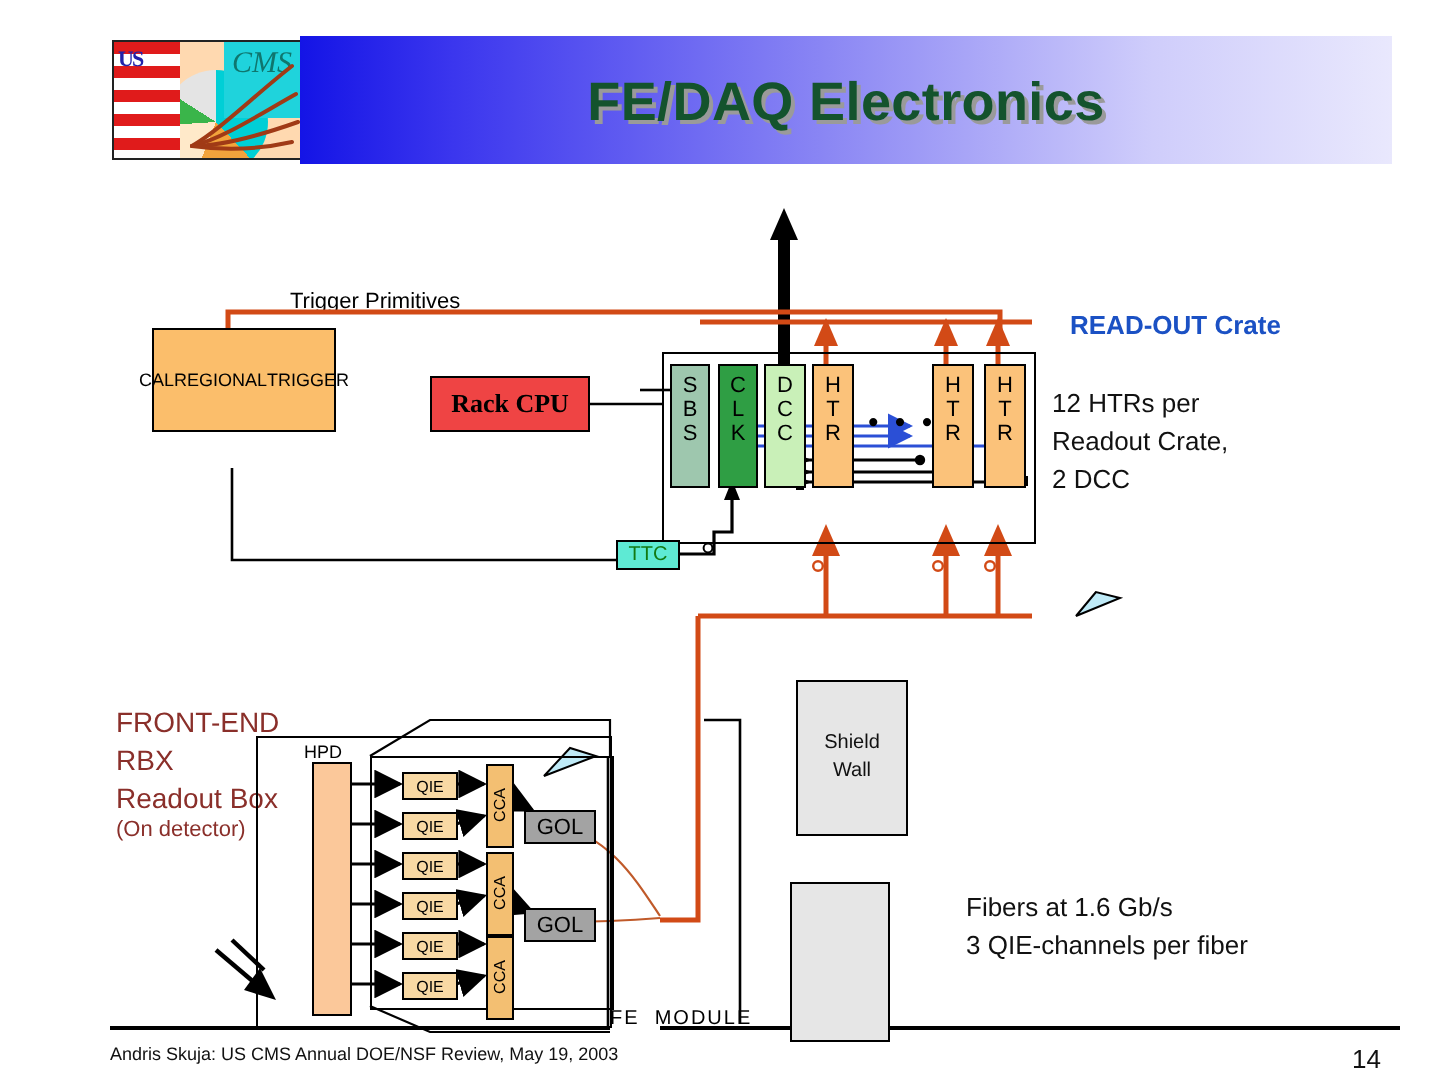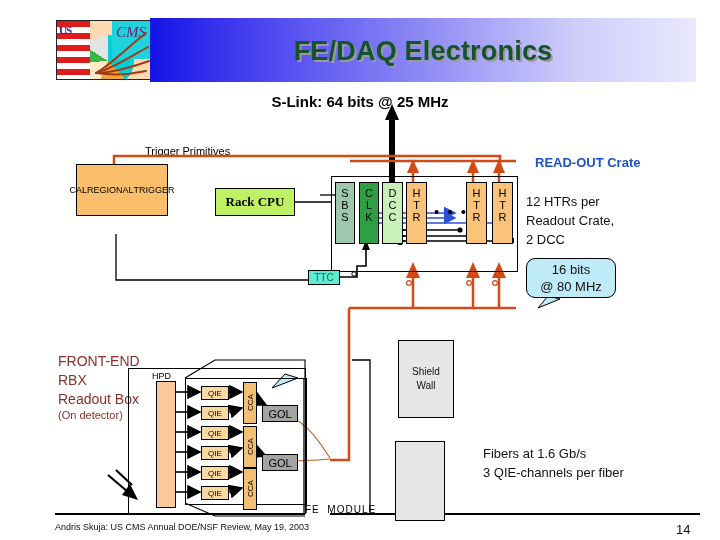--- a/index.html
+++ b/index.html
@@ -17,21 +17,21 @@
   .logo{position:absolute;left:56px;top:20px;width:94px;height:58px;border:1px solid #222;
     background:#fff;overflow:hidden;}
   .logo-flag{position:absolute;left:0;top:0;width:33px;height:100%;
     background:repeating-linear-gradient(to bottom,#e01b1b 0 6px,#ffffff 6px 12px);}
   .logo-us{position:absolute;left:2px;top:3px;font-size:11px;font-weight:bold;color:#2222aa;
     font-family:"Liberation Serif",serif;letter-spacing:-1px;}
   .logo-det{position:absolute;left:33px;top:0;width:61px;height:100%;background:#ffd9b0;overflow:hidden;}
   .logo-wheel{position:absolute;left:-8px;top:14px;width:52px;height:52px;border-radius:50%;
     background:conic-gradient(#00cfd6 0 38%,#f2a33c 38%,#f2a33c 56%,#ffe9c9 56% 74%,#3ab54a 74% 84%,#e4e4e4 84% 100%);}
   .logo-cyan{position:absolute;left:22px;top:0;width:39px;height:38px;background:#1fd3dc;}
-  .logo-cms{position:absolute;left:26px;top:3px;font-size:15px;color:#701a75;
+  .logo-cms{position:absolute;left:26px;top:3px;font-size:15px;color:#0f766e;
     font-family:"Liberation Serif",serif;font-style:italic;}
   .logo-tracks svg{position:absolute;left:0;top:0;}
 
   
   .t{position:absolute;color:#000;white-space:pre;}
   .slink{left:0;top:93px;width:720px;text-align:center;font-size:15px;font-weight:bold;}
   .trigprim{left:145px;top:145px;font-size:11px;}
   .roc{left:535px;top:155px;font-size:13px;font-weight:bold;color:#1b51c4;}
   .htrnote{left:526px;top:192px;font-size:13px;line-height:19px;color:#111;}
   .fibnote{left:483px;top:444px;font-size:13px;line-height:19px;color:#111;}
@@ -40,21 +40,21 @@
   .fe-sub{left:58px;top:409px;font-size:11px;color:#8a2f2a;}
   .hpd-label{left:152px;top:371px;font-size:9px;}
   .footer{left:55px;top:522px;font-size:9px;color:#111;}
   .pageno{left:676px;top:522px;font-size:13px;color:#111;}
 
   
   .box{position:absolute;box-sizing:border-box;display:flex;align-items:center;
     justify-content:center;text-align:center;}
   .crt{border:1px solid #000;background:#fbbe6b;font-size:9px;line-height:12px;color:#000;
     left:76px;top:164px;width:92px;height:52px;}
-  .rackcpu{border:1px solid #000;background:#bef264;left:215px;top:188px;width:80px;height:28px;
+  .rackcpu{border:1px solid #000;background:#ef4444;left:215px;top:188px;width:80px;height:28px;
     font-family:"Liberation Serif",serif;font-weight:bold;font-size:13px;color:#000;}
   .ttc{border:1px solid #000;background:#5eead4;left:308px;top:270px;width:32px;height:15px;
     font-size:10px;color:#127a12;}
   .shield{border:1px solid #000;background:#e6e6e6;left:398px;top:340px;width:56px;height:78px;
     font-size:10px;line-height:14px;color:#111;flex-direction:column;}
   .shield2{border:1px solid #000;background:#e6e6e6;left:395px;top:441px;width:50px;height:80px;}
 
   
   .crate-outer{position:absolute;left:331px;top:176px;width:185px;height:94px;
     border:1px solid #000;background:transparent;}
@@ -113,21 +113,20 @@
         </svg>
       </div>
     </div>
     <div class="logo-flag"></div>
     <div class="logo-us">US</div>
   </div>
 
   <div class="hdr-band"></div>
   <div class="hdr-title">FE/DAQ Electronics</div>
 
-  <div class="t slink">S-Link: 64 bits @ 25 MHz</div>
   <div class="t trigprim">Trigger Primitives</div>
   <div class="t roc">READ-OUT Crate</div>
   <div class="t htrnote">12 HTRs per
 Readout Crate,
 2 DCC</div>
   <div class="t fibnote">Fibers at 1.6 Gb/s
 3 QIE-channels per fiber</div>
 
   <svg class="ov">
     <defs>
@@ -304,24 +303,20 @@
   </div>
   <div class="mod m-htr" style="left:492px">
     <span>H</span>
     <span>T</span>
     <span>R</span>
   </div>
   <div class="dots">• • •</div>
 
   <div class="box ttc">TTC</div>
 
-  <div class="callout co16">
-    <span>16 bits</span>
-    <span>@ 80 MHz</span>
-  </div>
 
   <div class="t fe-label">FRONT-END
 RBX
 Readout Box</div>
   <div class="t fe-sub">(On detector)</div>
   <div class="t hpd-label">HPD</div>
 
   <div class="rbx"></div>
   <div class="femodbox"></div>
   <div class="hpd"></div>

